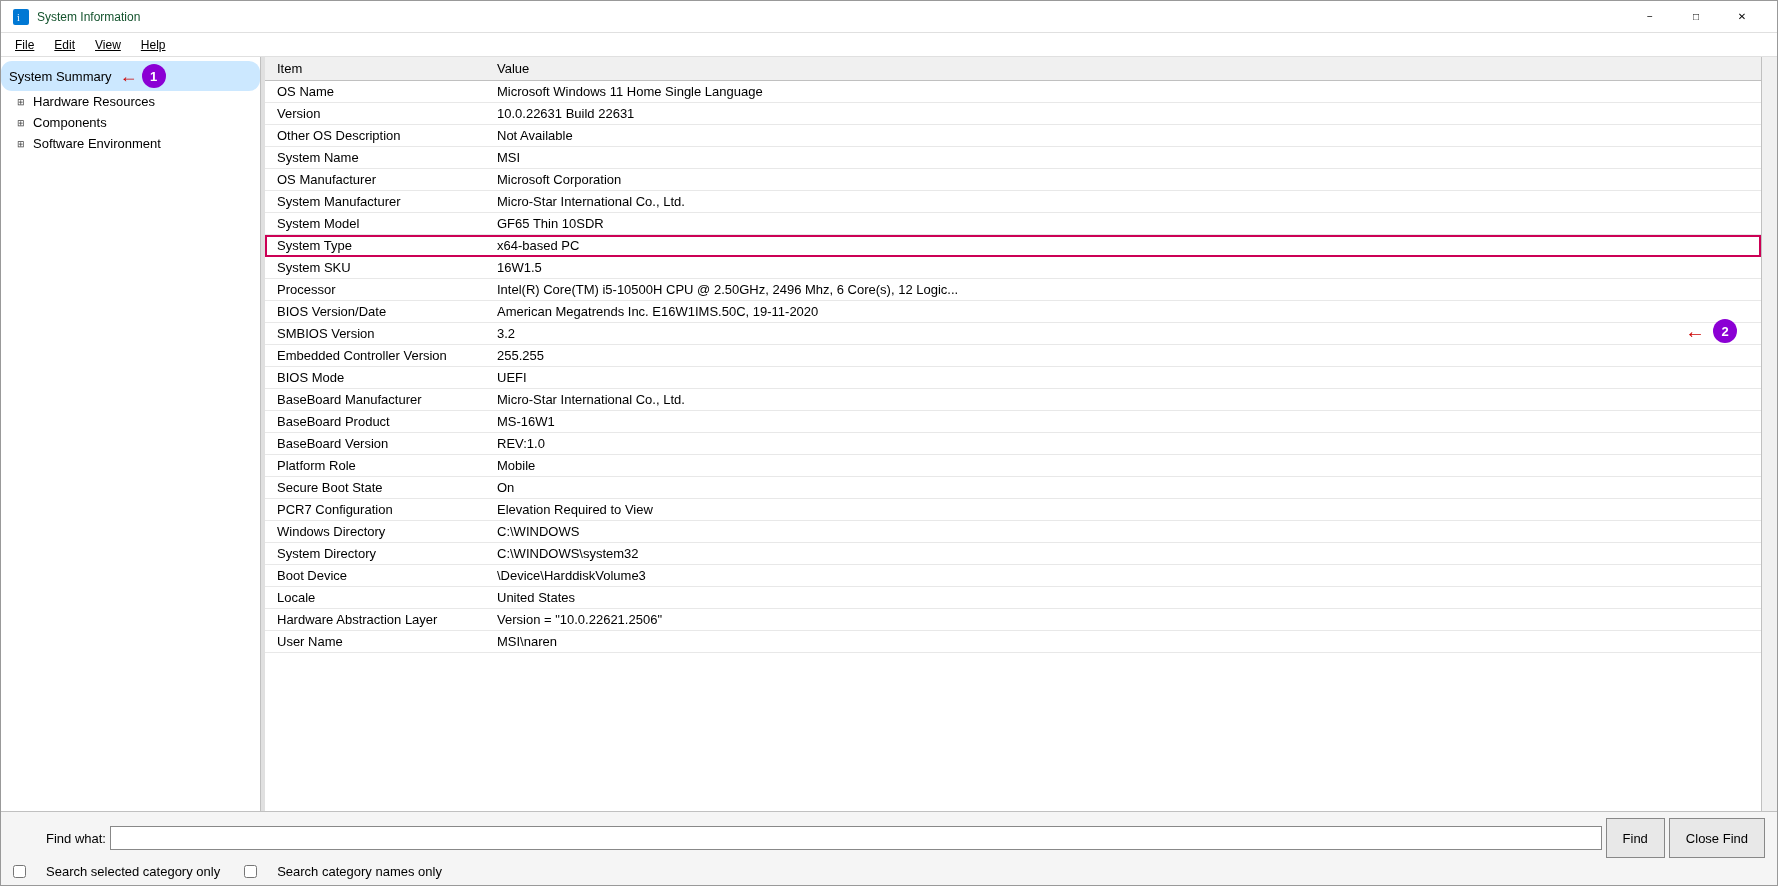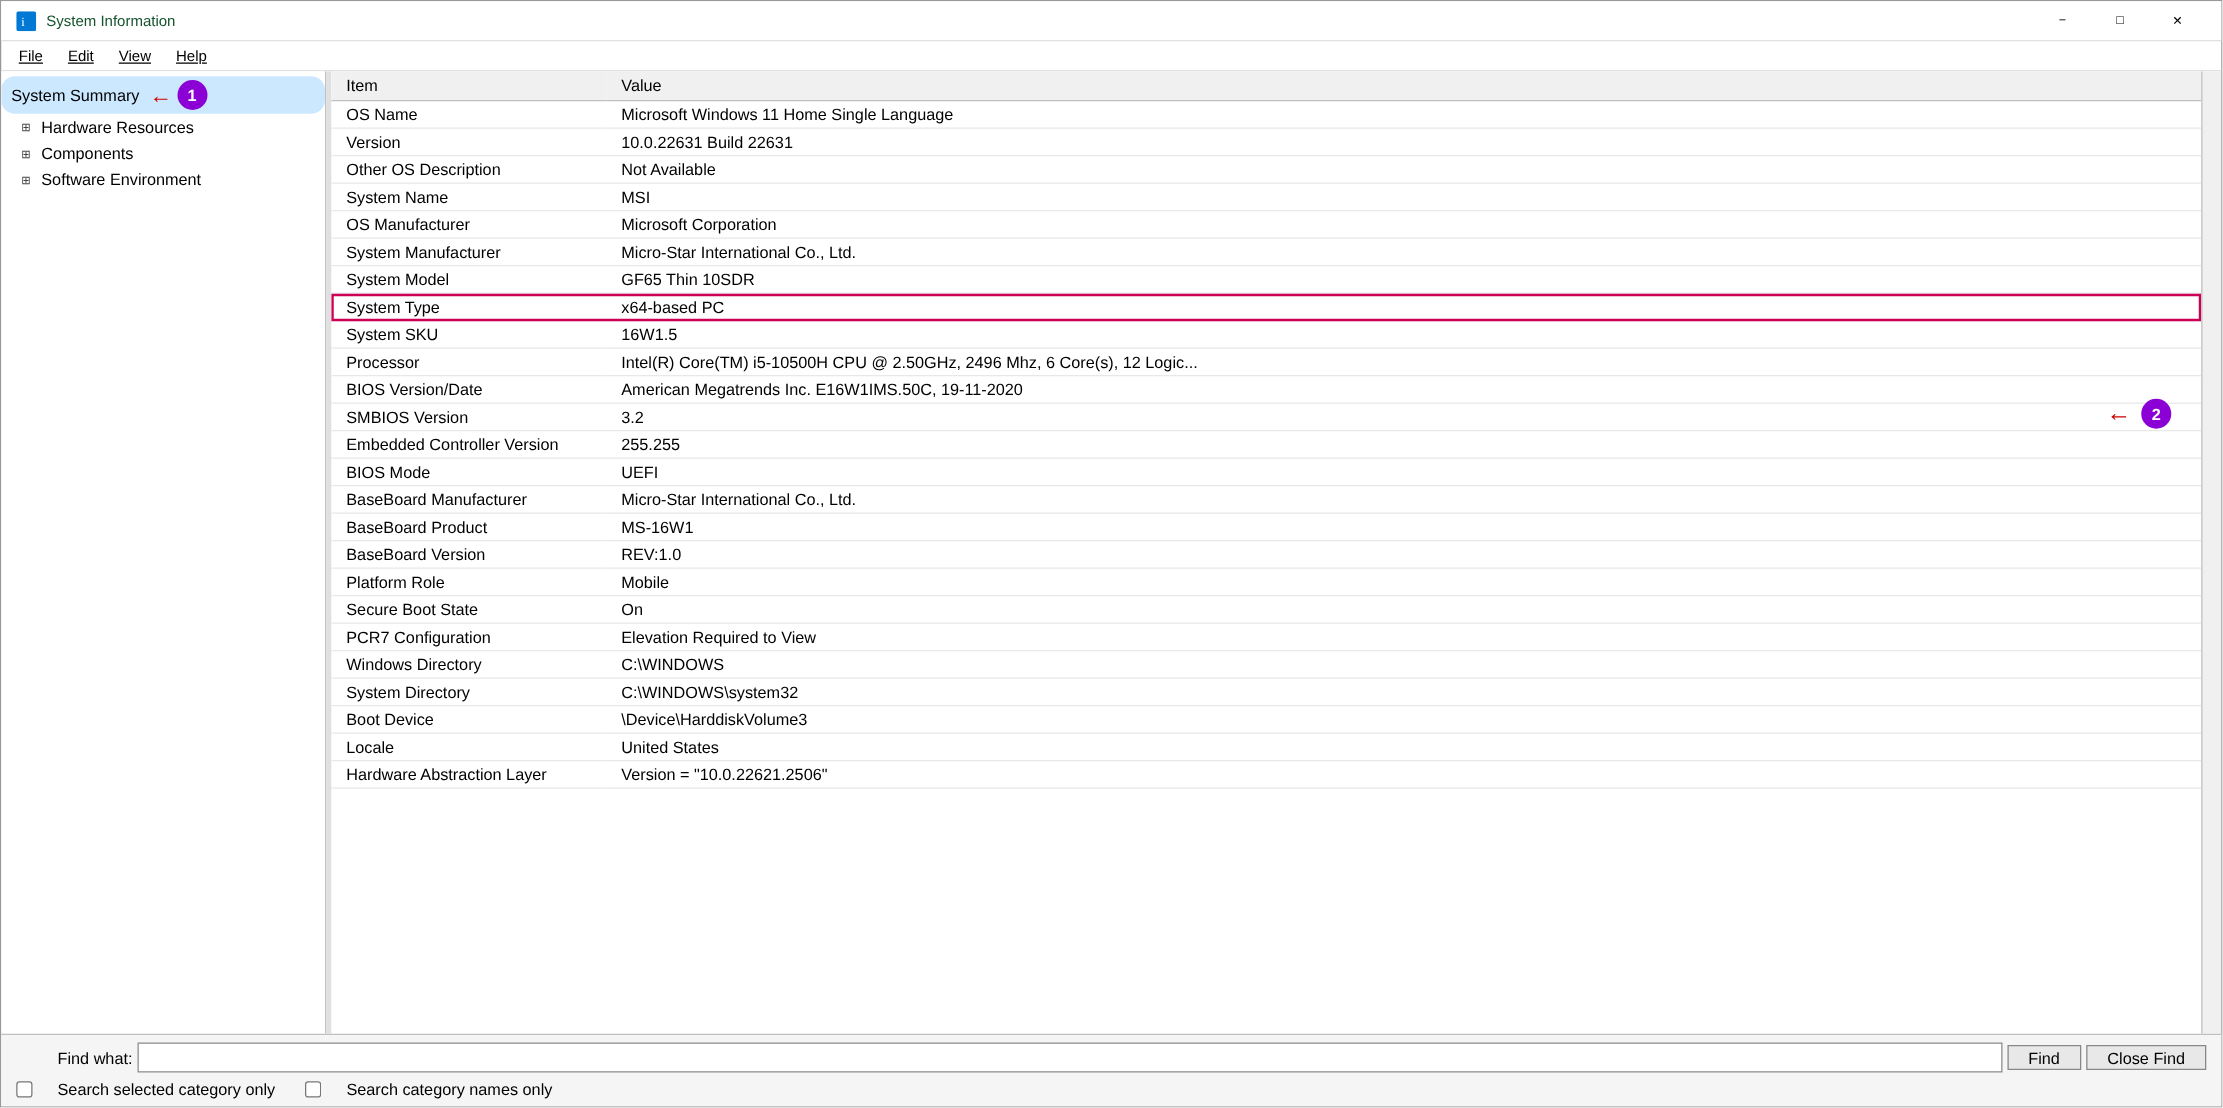--- a/index.html
+++ b/index.html
@@ -173,21 +173,21 @@
       font-size: 13px;
     }
     .find-input {
       flex: 1;
       height: 24px;
       border: 1px solid #888;
       padding: 2px 4px;
       font-size: 13px;
     }
     .find-btn {
-      height: 20px;
+      height: 40px;
       padding: 0 16px;
       font-size: 13px;
       background: #e8e8e8;
       border: 1px solid #888;
       cursor: pointer;
     }
     .checkbox-row {
       display: flex;
       align-items: center;
       gap: 24px;
@@ -370,20 +370,24 @@
                 <td>\Device\HarddiskVolume3</td>
               </tr>
               <tr>
                 <td>Locale</td>
                 <td>United States</td>
               </tr>
               <tr>
                 <td>Hardware Abstraction Layer</td>
                 <td>Version = "10.0.22621.2506"</td>
               </tr>
+              <tr>
+                <td>User Name</td>
+                <td>MSI\naren</td>
+              </tr>
             </tbody>
         </table>
 
         <div style="position:absolute; right: 24px; top: 262px; display:flex; align-items:center; gap:8px; pointer-events:none;">
           <span style="color:#cc0000; font-size:20px;">←</span>
           <span class="annotation-circle">2</span>
         </div>
       </div>
     </div>
 

